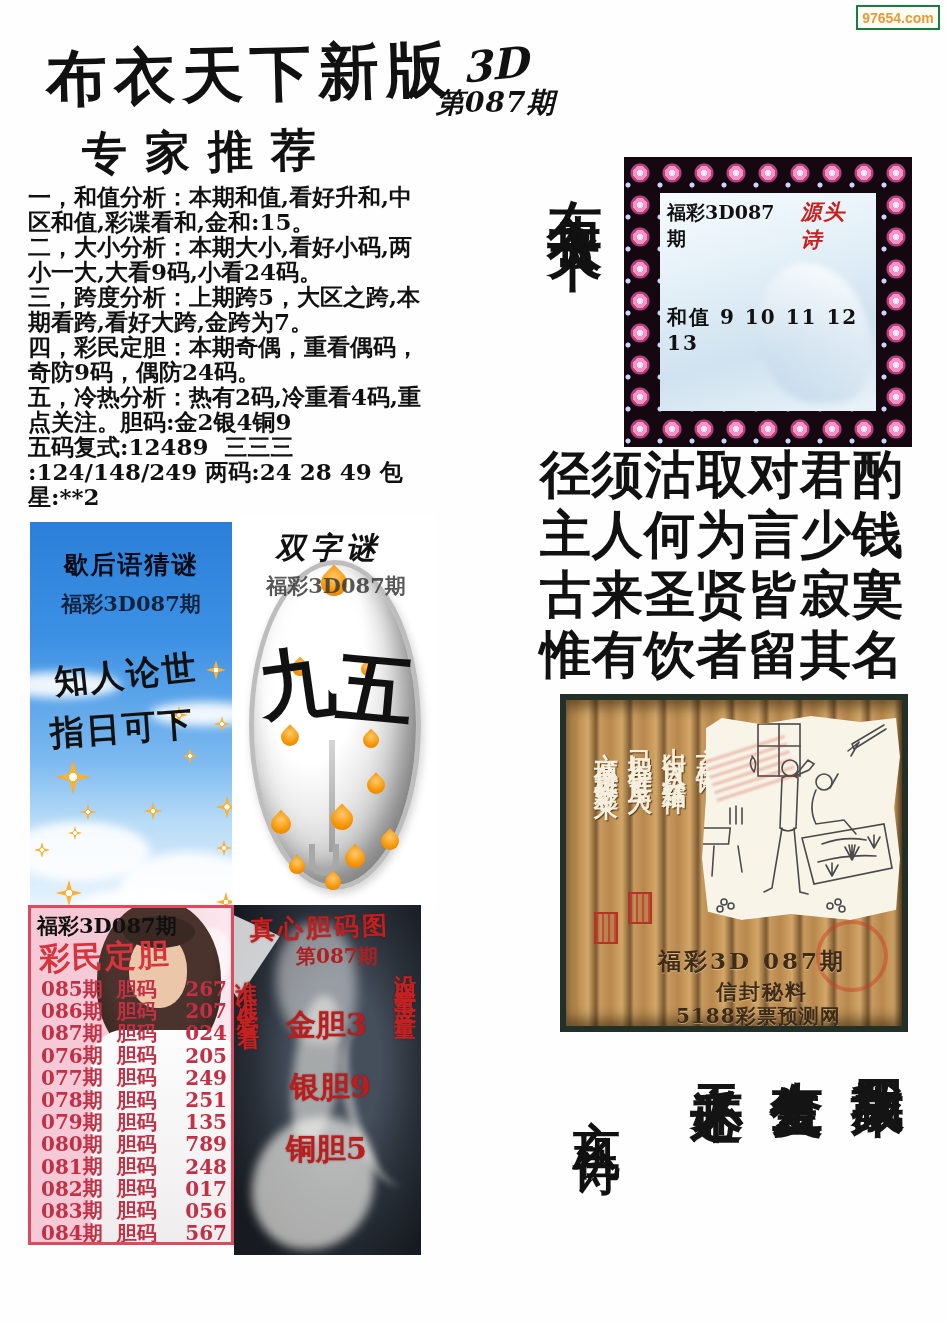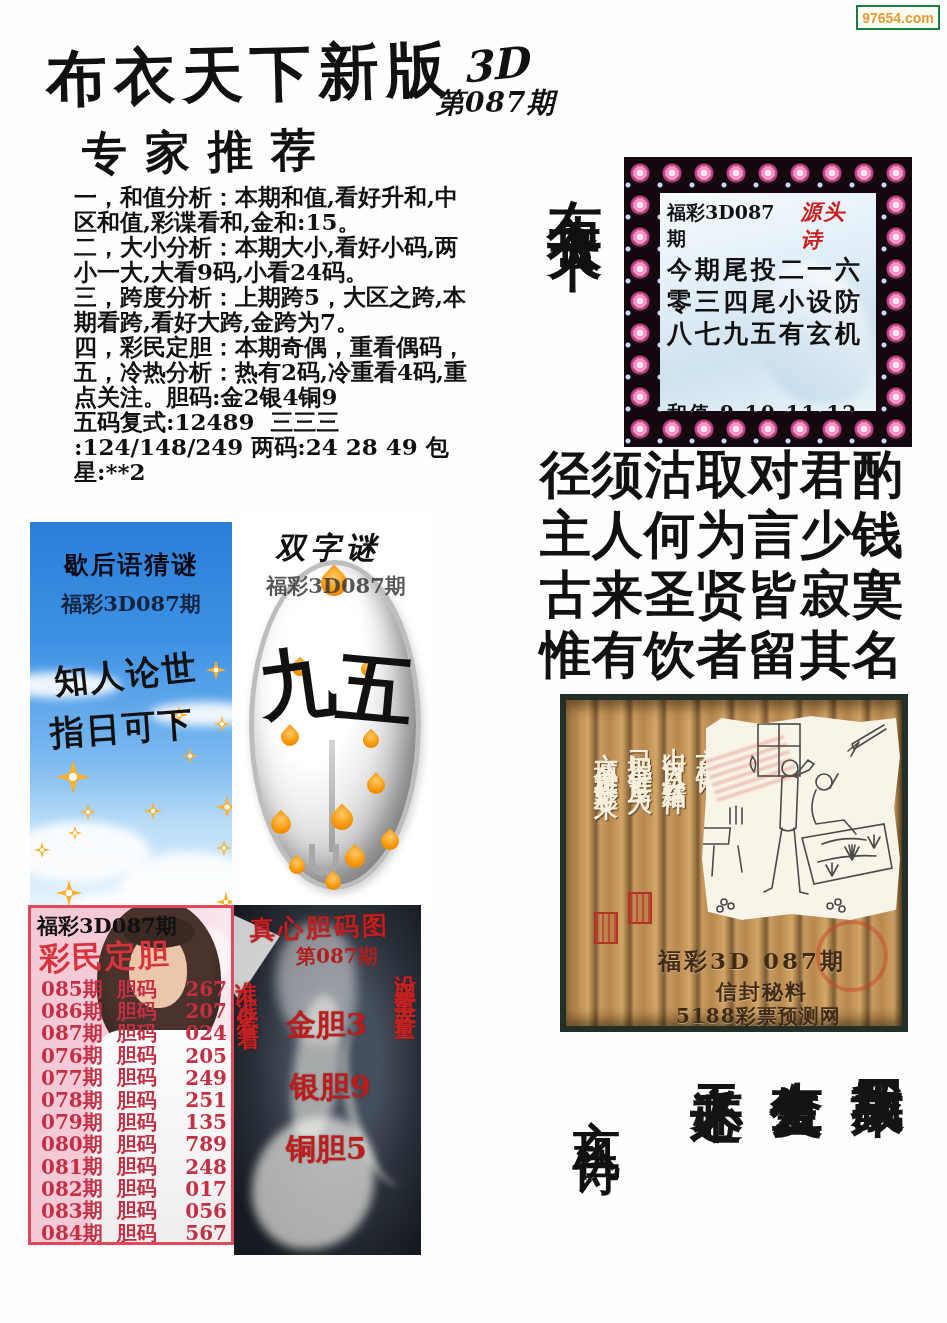--- a/index.html
+++ b/index.html
@@ -19,21 +19,21 @@
   
   .main-title { left:46px; top:34px; font-size:61px; font-weight:bold; letter-spacing:7px;
     transform:rotate(-1.5deg); white-space:nowrap; }
   .game-3d { left:466px; top:40px; font-size:42px; font-weight:bold; font-style:italic;
     transform:rotate(-6deg) skewX(-6deg); }
   .issue-top { left:436px; top:84px; font-size:28px; font-weight:bold; font-style:italic; letter-spacing:1px; }
   .expert-heading { left:82px; top:122px; font-size:45px; font-weight:bold; letter-spacing:18px;
     transform:rotate(-1deg); white-space:nowrap; }
 
   
-  .expert-lines { left:28px; top:184px; width:517px;margin-left:46px; }
+  .expert-lines { left:28px; top:184px; width:517px; }
   .exp-line { font-size:23px; font-weight:bold; line-height:25px; white-space:pre; }
 
   
   .brand-vert { left:538px; top:156px; writing-mode:vertical-rl; text-orientation:upright;
     font-size:55px; font-weight:bold; letter-spacing:15px; height:320px; }
 
   
   .yt-frame { left:624px; top:157px; width:288px; height:290px; background-color:#140710;
     background-image:
       radial-gradient(circle at 16px 16px, #ffe3ef 0 3px, #f294c4 3px 7px, #b8407e 7px 9px, rgba(0,0,0,0) 10px),
@@ -161,40 +161,36 @@
   <div class="abs expert-heading">专家推荐</div>
 
   <div class="abs expert-lines">
     <div class="exp-line">一，和值分析：本期和值,看好升和,中</div>
     <div class="exp-line">区和值,彩谍看和,金和:15。</div>
     <div class="exp-line">二，大小分析：本期大小,看好小码,两</div>
     <div class="exp-line">小一大,大看9码,小看24码。</div>
     <div class="exp-line">三，跨度分析：上期跨5，大区之跨,本</div>
     <div class="exp-line">期看跨,看好大跨,金跨为7。</div>
     <div class="exp-line">四，彩民定胆：本期奇偶，重看偶码，</div>
+    <div class="exp-line">奇防9码，偶防24码。</div>
     <div class="exp-line">五，冷热分析：热有2码,冷重看4码,重</div>
     <div class="exp-line">点关注。胆码:金2银4铜9</div>
     <div class="exp-line">五码复式:12489  三三三</div>
     <div class="exp-line">:124/148/249 两码:24 28 49 包</div>
     <div class="exp-line">星:**2</div>
   </div>
 
   <div class="abs brand-vert">布衣天下3</div>
 
   <div class="abs yt-frame">
     <div class="yt-inner">
       <div class="yt-ice"></div>
       <div class="yt-header">
         <span class="yt-issue">福彩3D087期</span>
         <span class="yt-label">源头诗</span>
-      </div>
-      <div class="yt-poem">
-        <div>今期尾投二一六</div>
-        <div>零三四尾小设防</div>
-        <div>八七九五有玄机</div>
       </div>
       <div class="yt-hezhi">和值 9 10 11 12 13</div>
 
     </div>
   </div>
 
   <div class="abs main-poem">
     <div class="mp-row">径须沽取对君酌</div>
     <div class="mp-row">主人何为言少钱</div>
     <div class="mp-row">古来圣贤皆寂寞</div>

